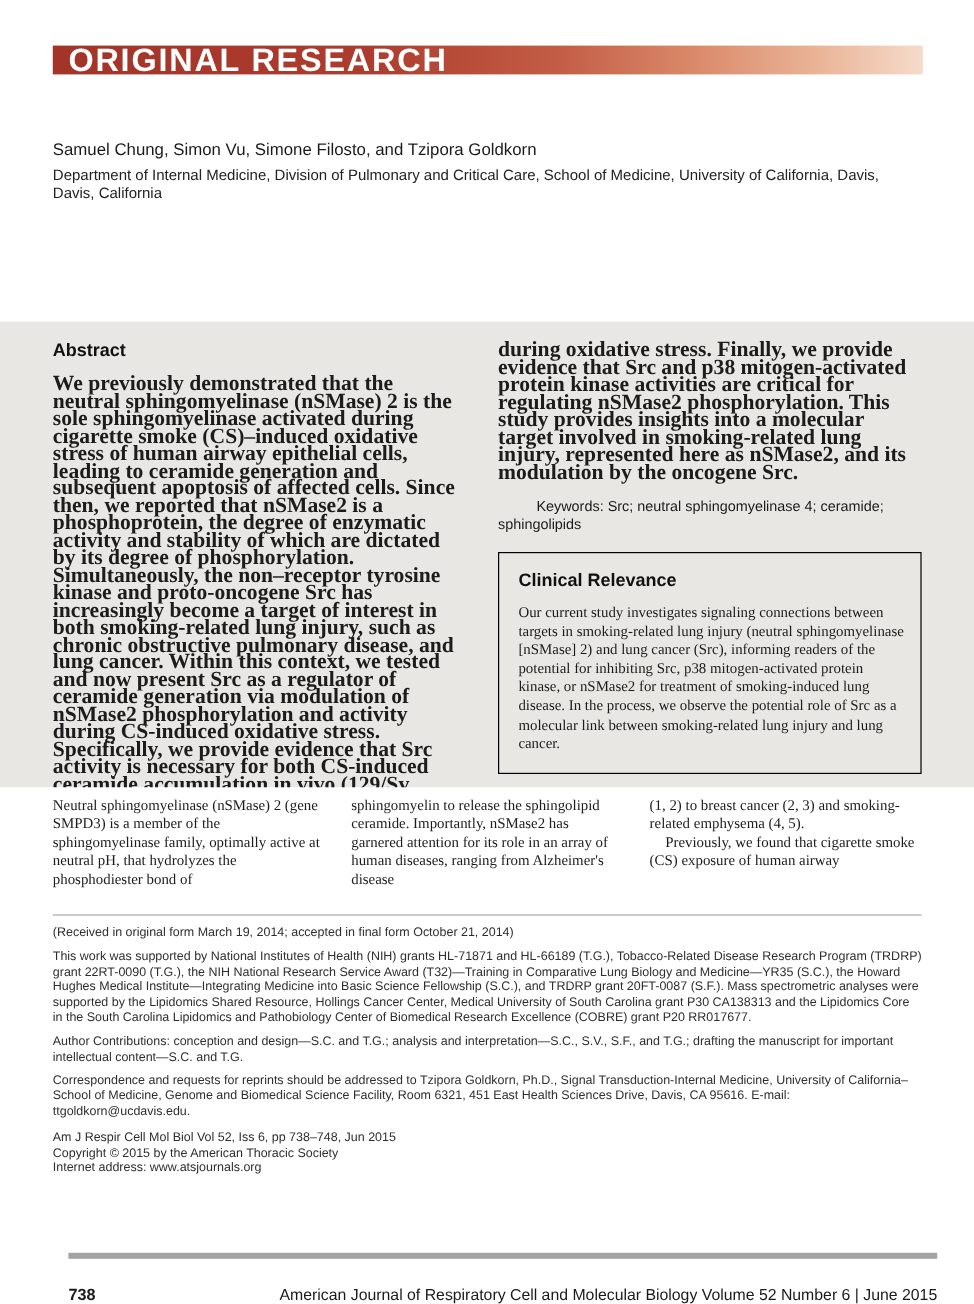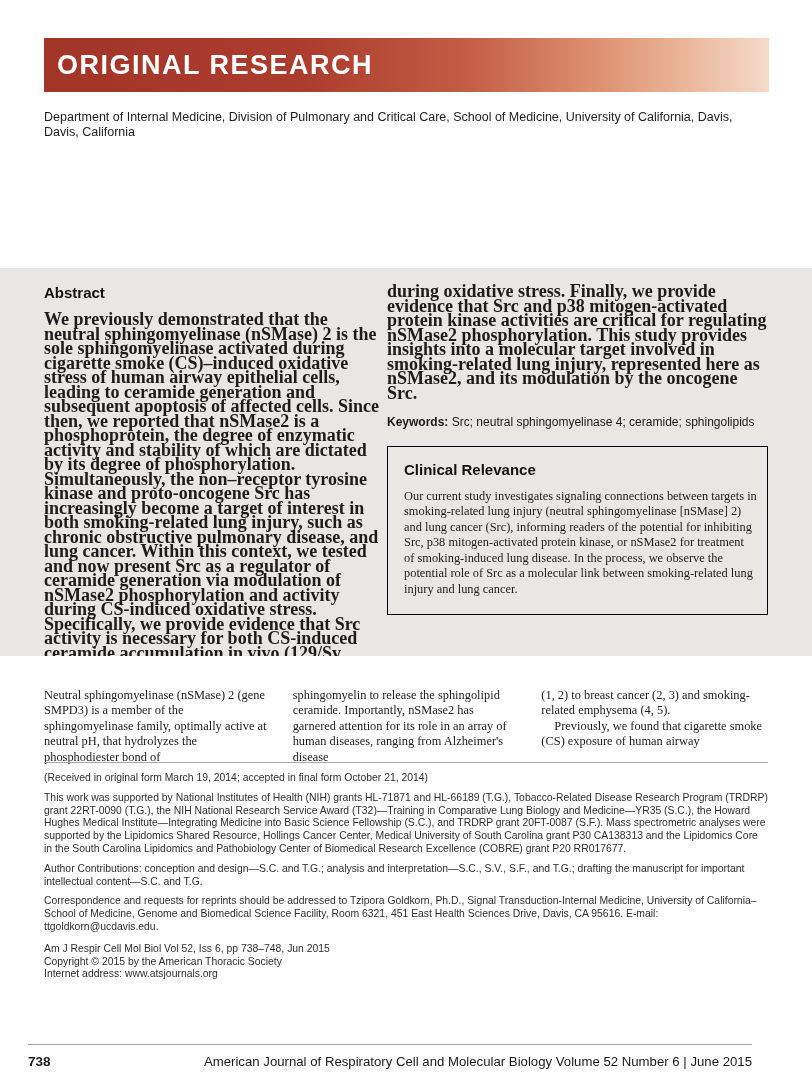--- a/index.html
+++ b/index.html
@@ -7,86 +7,87 @@
   body {
     width:812px; height:1087px;
     font-family:"Liberation Sans", sans-serif;
     color:var(--text,#1a1a1a);
     position:relative;
   }
   .page { position:relative; width:812px; height:1087px; overflow:hidden; background:#fff; }
 
   
   .banner {
-    position:absolute; left:44px; top:38px; width:725px; height:54px;
+    position:absolute; left:44px; top:38px; width:725px; height:24px;
     background:linear-gradient(90deg,
       var(--banner-red,#a23428) 0%, #ac3c2e 36%, #c35d45 58%,
       #da8a6a 74%, #eab497 88%, var(--banner-fade,#f5dbca) 100%);
     display:flex; align-items:center; padding-left:13px;
   }
   .banner-label {
     color:#fff; font-size:27px; font-weight:bold; letter-spacing:1.5px;
   }
 
   
   .header { position:absolute; left:44px; top:103px; width:724px; }
   .title { font-size:22.5px; font-weight:bold; line-height:27px; color:#111; letter-spacing:-0.2px; }
   .authors { margin-top:13px; font-size:14px; color:#1a1a1a; }
   .affiliation { margin-top:7px; font-size:12.5px; line-height:15px; color:#222; max-width:700px; }
 
   
   .abstract-band {
     position:absolute; left:0; top:268px; width:812px; height:388px;
     background:var(--abstract-bg,#e8e7e3); overflow:hidden;
   }
-  .abstract-inner { padding:16px 44px 0 44px; display:flex; }
+  .abstract-inner { padding:16px 44px 0 44px; display:flex; gap:28px; }
   .abs-col-left { width:343px; flex:none; }
   .abs-col-right { flex:1; }
   .sec-heading { font-size:15px; font-weight:bold; color:#111; margin-bottom:11px; }
   .abs-text { font-family:"Liberation Serif", serif; font-size:18px; line-height:14.5px; color:#1c1c1c;font-weight:bold; }
   .keywords-line { margin-top:15px; font-size:12px; line-height:14.5px; }
-  .keywords-line .kw-label { font-weight:bold; }
+  .keywords-line .kw-label { font-weight:normal;margin-left:32px; }
   .clinical-box {
     margin-top:16px; border:1.5px solid #000; padding:14px 10px 16px 16px;
   }
   .clinical-box .sec-heading { margin-bottom:11px; }
   .clinical-text { font-family:"Liberation Serif", serif; font-size:12.4px; line-height:15.6px; color:#1c1c1c; }
 
   
-  .body-cols { position:absolute; left:44px; top:688px; width:724px; display:flex; gap:22px; }
+  .body-cols { position:absolute; left:44px; top:664px; width:724px; display:flex; gap:22px; }
   .body-col { flex:1; }
   .body-text { font-family:"Liberation Serif", serif; font-size:12.4px; line-height:15.4px; color:#1c1c1c; }
   .indent { text-indent:13px; }
 
   
   .footnotes { position:absolute; left:44px; top:762px; width:724px; }
   .footnotes .rule { border:none; border-top:1px solid #a8a8a8; margin-bottom:9px; }
   .fn { font-size:10.4px; line-height:12.8px; color:#2e2e2e; margin-bottom:7px; }
   .citation-block { margin-top:9px; }
   .citation-block .fn { margin-bottom:0; }
 
   
   .footer {
-    position:absolute; left:28px; top:1044px; width:724px;
-    border-top:1px solid #a3a3a3; padding-top:9px;
+    position:absolute; left:57px; top:1044px; width:724px;
+    border-top:5px solid #a3a3a3; padding-top:22px;
     display:flex; justify-content:space-between; align-items:baseline;
   }
   .page-num { font-size:13.5px; font-weight:bold; }
   .footer-journal { font-size:13.2px; color:#1a1a1a; }
 </style>
 </head>
 <body>
 
 <div class="page">
 
   <div class="banner">
     <span class="banner-label">ORIGINAL RESEARCH</span>
   </div>
 
   <div class="header">
+    <div class="authors">Samuel Chung, Simon Vu, Simone Filosto, and Tzipora Goldkorn</div>
     <div class="affiliation">Department of Internal Medicine, Division of Pulmonary and Critical Care, School of Medicine, University of California, Davis, Davis, California</div>
   </div>
 
   <div class="abstract-band">
     <div class="abstract-inner">
       <div class="abs-col-left">
         <div class="sec-heading">Abstract</div>
         <p class="abs-text">We previously demonstrated that the neutral sphingomyelinase (nSMase) 2 is the sole sphingomyelinase activated during cigarette smoke (CS)–induced oxidative stress of human airway epithelial cells, leading to ceramide generation and subsequent apoptosis of affected cells. Since then, we reported that nSMase2 is a phosphoprotein, the degree of enzymatic activity and stability of which are dictated by its degree of phosphorylation. Simultaneously, the non–receptor tyrosine kinase and proto-oncogene Src has increasingly become a target of interest in both smoking-related lung injury, such as chronic obstructive pulmonary disease, and lung cancer. Within this context, we tested and now present Src as a regulator of ceramide generation via modulation of nSMase2 phosphorylation and activity during CS-induced oxidative stress. Specifically, we provide evidence that Src activity is necessary for both CS-induced ceramide accumulation in vivo (129/Sv mice) and in vitro (human airway epithelial cells) and for nSMase2 activity during CS-induced oxidative stress. Moreover, because nSMase2 is exclusively phosphorylated on serines, we show that this occurs through Src-dependent activation of the serine/threonine kinase p38 mitogen-activated protein kinase</p>
       </div>
       <div class="abs-col-right">

